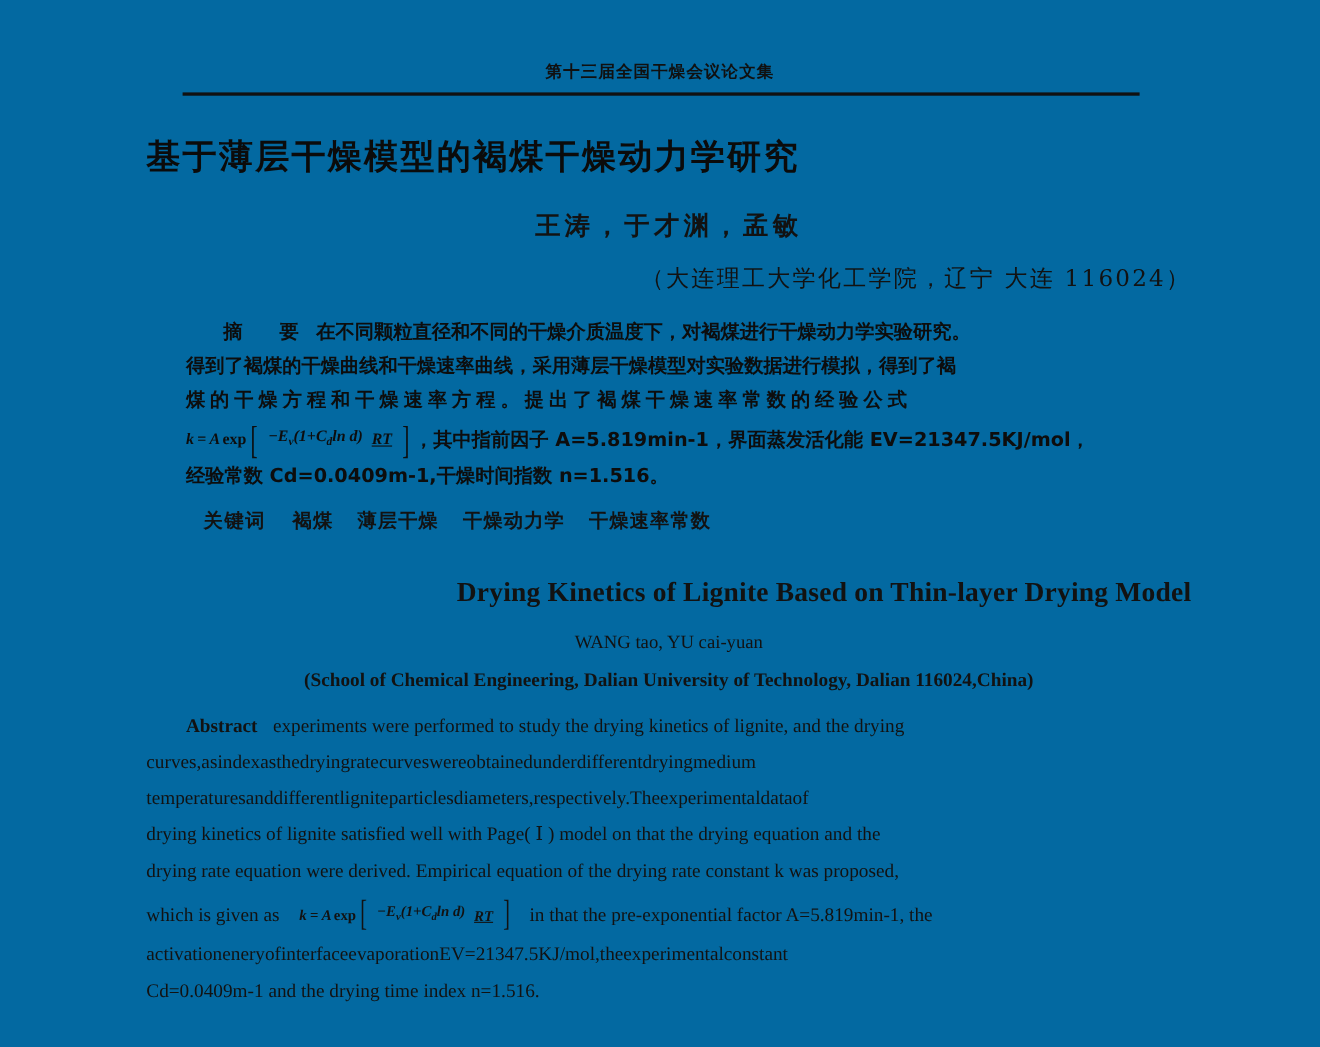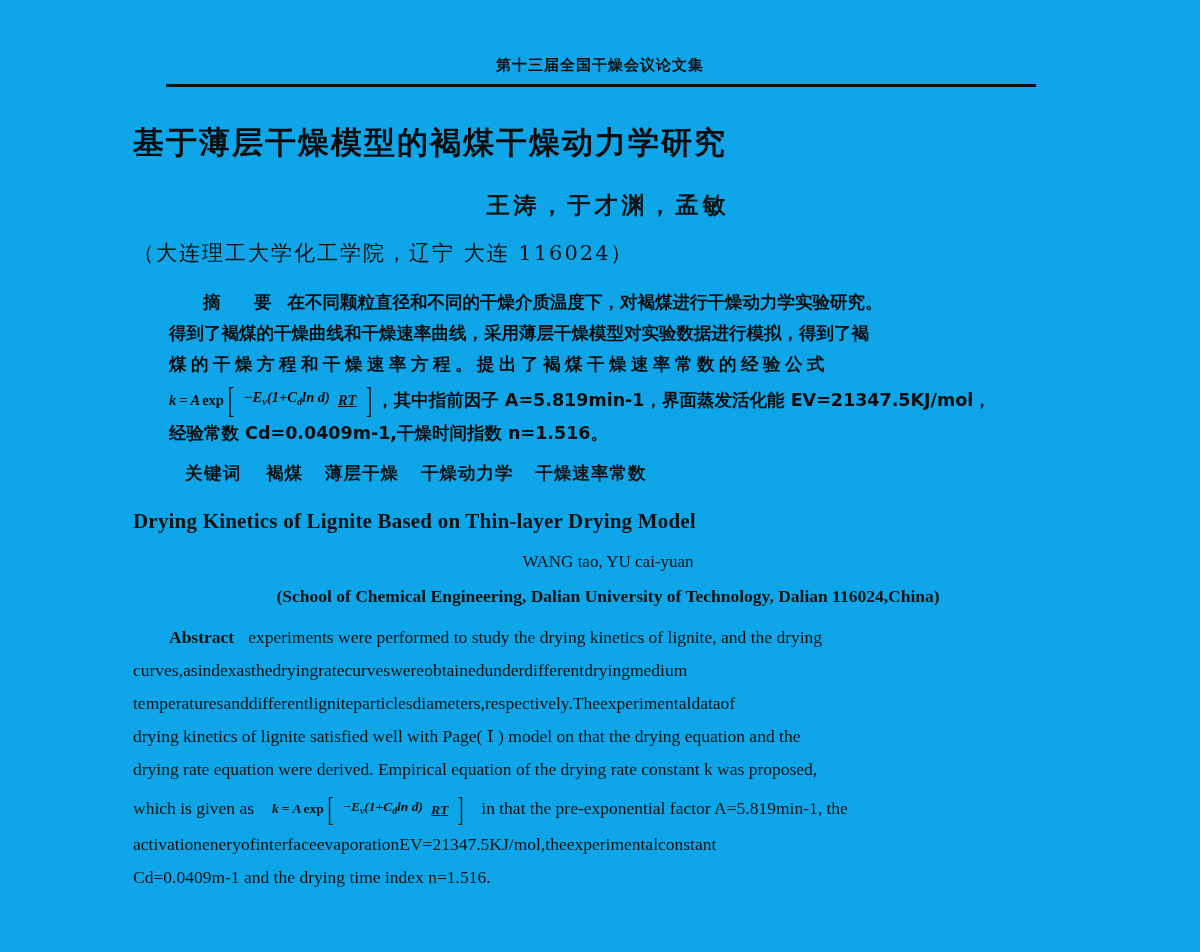--- a/index.html
+++ b/index.html
@@ -12,21 +12,21 @@
     height: 952px;
     font-family: "Liberation Serif", "DejaVu Serif", serif;
     color: #121212;
     overflow: hidden;
     position: relative;
   }
   .page {
     position: relative;
     width: 1200px;
     height: 952px;
-    background: #0ea5e9;
+    background: #0369a1;
   }
   
   .running-header {
     position: absolute;
     top: 56px;
     left: 0;
     width: 1200px;
     text-align: center;
     font-family: "DejaVu Sans", "Liberation Sans", sans-serif;
     font-size: 15px;
@@ -60,21 +60,21 @@
   }
   .cn-authors {
     text-align: center;
     font-size: 23px;
     font-weight: bold;
     letter-spacing: 4px;
     margin-top: 26px;
     font-family: "DejaVu Serif", "Liberation Serif", serif;
   }
   .cn-affil {
-    text-align: left;
+    text-align: right;
     font-size: 21px;
     letter-spacing: 2px;
     margin-top: 18px;
     font-family: "DejaVu Serif", "Liberation Serif", serif;
   }
   .cn-abstract {
     margin-top: 20px;
     font-family: "DejaVu Sans", "Liberation Sans", sans-serif;
     font-size: 17.5px;
     font-weight: bold;
@@ -113,23 +113,23 @@
     font-family: "DejaVu Sans", "Liberation Sans", sans-serif;
     font-size: 17.5px;
     font-weight: bold;
     letter-spacing: 1px;
   }
   .cn-keywords .kw { margin-right: 22px; }
   .cn-keywords .kwlabel { margin-right: 24px; letter-spacing: 1.5px; }
 
   
   .en-title {
-    text-align: left;
-    font-size: 21px;
-    margin-top: 24px;
+    text-align: right;
+    font-size: 25px;
+    margin-top: 40px;
     letter-spacing: 0.2px;
     font-family: "Liberation Serif", "DejaVu Serif", serif;
   }
   .en-authors {
     text-align: center;
     font-size: 17px;
     margin-top: 9px;
     font-family: "Liberation Serif", "DejaVu Serif", serif;
   }
   .en-affil {

